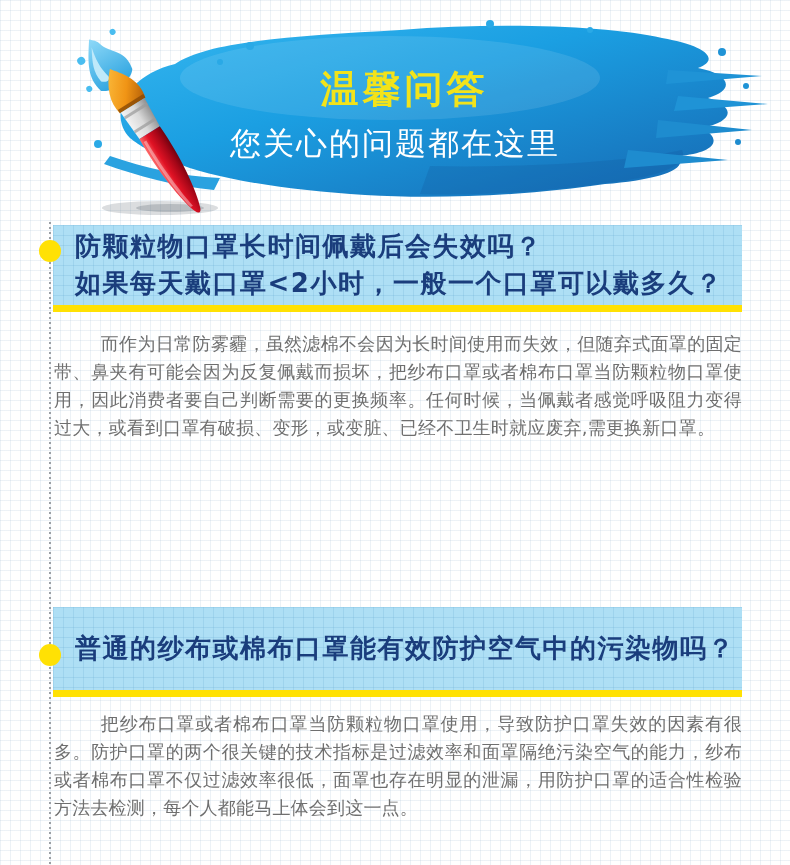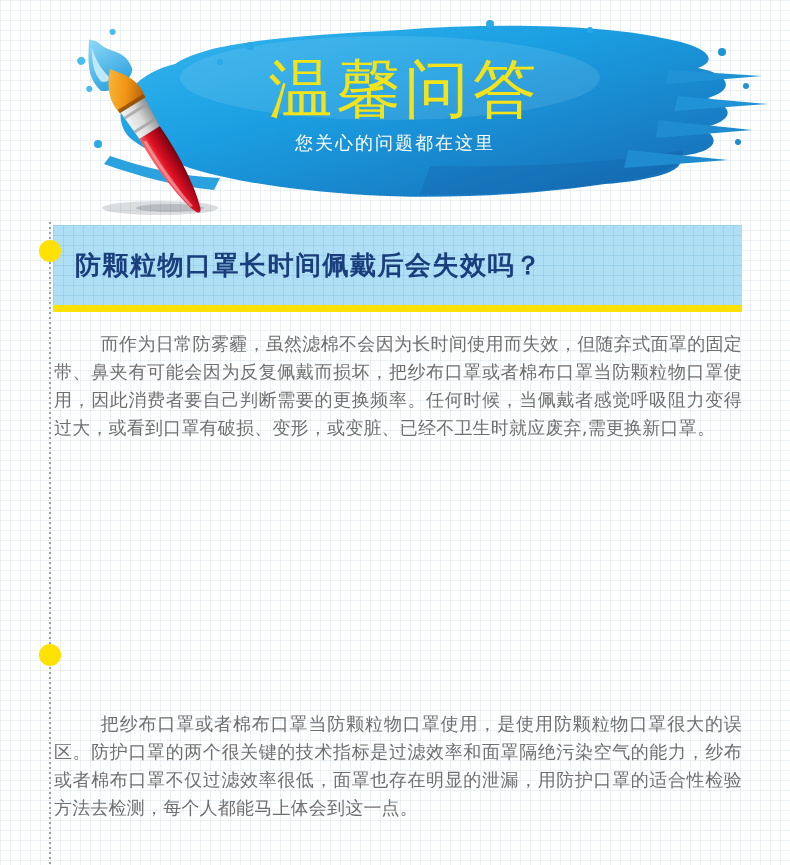--- a/index.html
+++ b/index.html
@@ -15,25 +15,25 @@
     background-size:10px 10px;
     overflow:hidden;
   }
 
   
   .brushstroke { position:absolute; left:70px; top:16px; width:700px; height:198px; z-index:1; }
   .brush-icon  { position:absolute; left:52px; top:18px; width:195px; height:205px; z-index:3; }
 
   .header-text { position:absolute; left:0; top:60px; width:790px; text-align:center; z-index:2; }
   .page-title {
-    font-size:64px; font-weight:normal; letter-spacing:4px;
+    font-size:38px; font-weight:bold; letter-spacing:4px;
     color:#f2e31a; line-height:58px;padding-left:19px;
   }
   .page-subtitle {
-    margin-top:10px; font-size:18px; color:#ffffff; letter-spacing:2px; line-height:30px;
+    margin-top:10px; font-size:31px; color:#ffffff; letter-spacing:2px; line-height:30px;
   }
 
   
   .dotted-line {
     position:absolute; left:49px; top:222px; width:2px; height:643px; z-index:0;
     background-image:repeating-linear-gradient(to bottom, #9b9fa4 0 2px, transparent 2px 5px);
   }
 
   
   .qblock {
@@ -191,25 +191,29 @@
   <div class="header-text">
     <div class="page-title">温馨问答</div>
     <div class="page-subtitle">您关心的问题都在这里</div>
   </div>
 
   <div class="dotted-line"></div>
 
   <div class="q-dot q-dot-1"></div>
   <div class="qblock qblock-1">
     <div class="q-line">防颗粒物口罩长时间佩戴后会失效吗？</div>
+    <div class="q-line">如果每天戴口罩&lt;2小时，一般一个口罩可以戴多久？</div>
   </div>
 
   <div class="answers answers-1">
     <p>而作为日常防雾霾，虽然滤棉不会因为长时间使用而失效，但随弃式面罩的固定带、鼻夹有可能会因为反复佩戴而损坏，把纱布口罩或者棉布口罩当防颗粒物口罩使用，因此消费者要自己判断需要的更换频率。任何时候，当佩戴者感觉呼吸阻力变得过大，或看到口罩有破损、变形，或变脏、已经不卫生时就应废弃,需更换新口罩。</p>
   </div>
 
   <div class="q-dot q-dot-2"></div>
+  <div class="qblock qblock-2">
+    <div class="q-line">普通的纱布或棉布口罩能有效防护空气中的污染物吗？</div>
+  </div>
 
   <div class="answers answers-2">
-    <p>把纱布口罩或者棉布口罩当防颗粒物口罩使用，是使用防颗粒物口罩很大的误区。防护口罩的两个很关键的技术指标是过滤效率和面罩隔绝污染空气的能力，纱布或者棉布口罩不仅过滤效率很低，面罩也存在明显的泄漏，用防护口罩的适合性检验方法去检测，每个人都能马上体会到这一点。</p>
+    <p>把纱布口罩或者棉布口罩当防颗粒物口罩使用，导致防护口罩失效的因素有很多。防护口罩的两个很关键的技术指标是过滤效率和面罩隔绝污染空气的能力，纱布或者棉布口罩不仅过滤效率很低，面罩也存在明显的泄漏，用防护口罩的适合性检验方法去检测，每个人都能马上体会到这一点。</p>
   </div>
 
 </div>
 
 </body></html>

